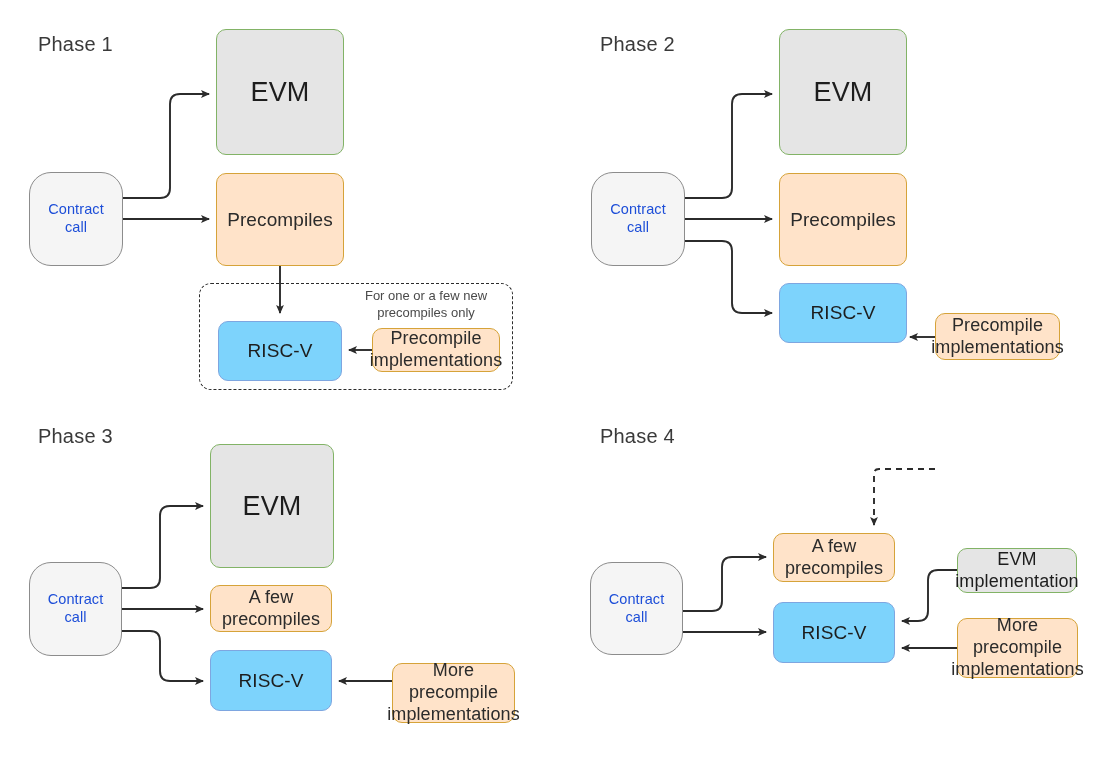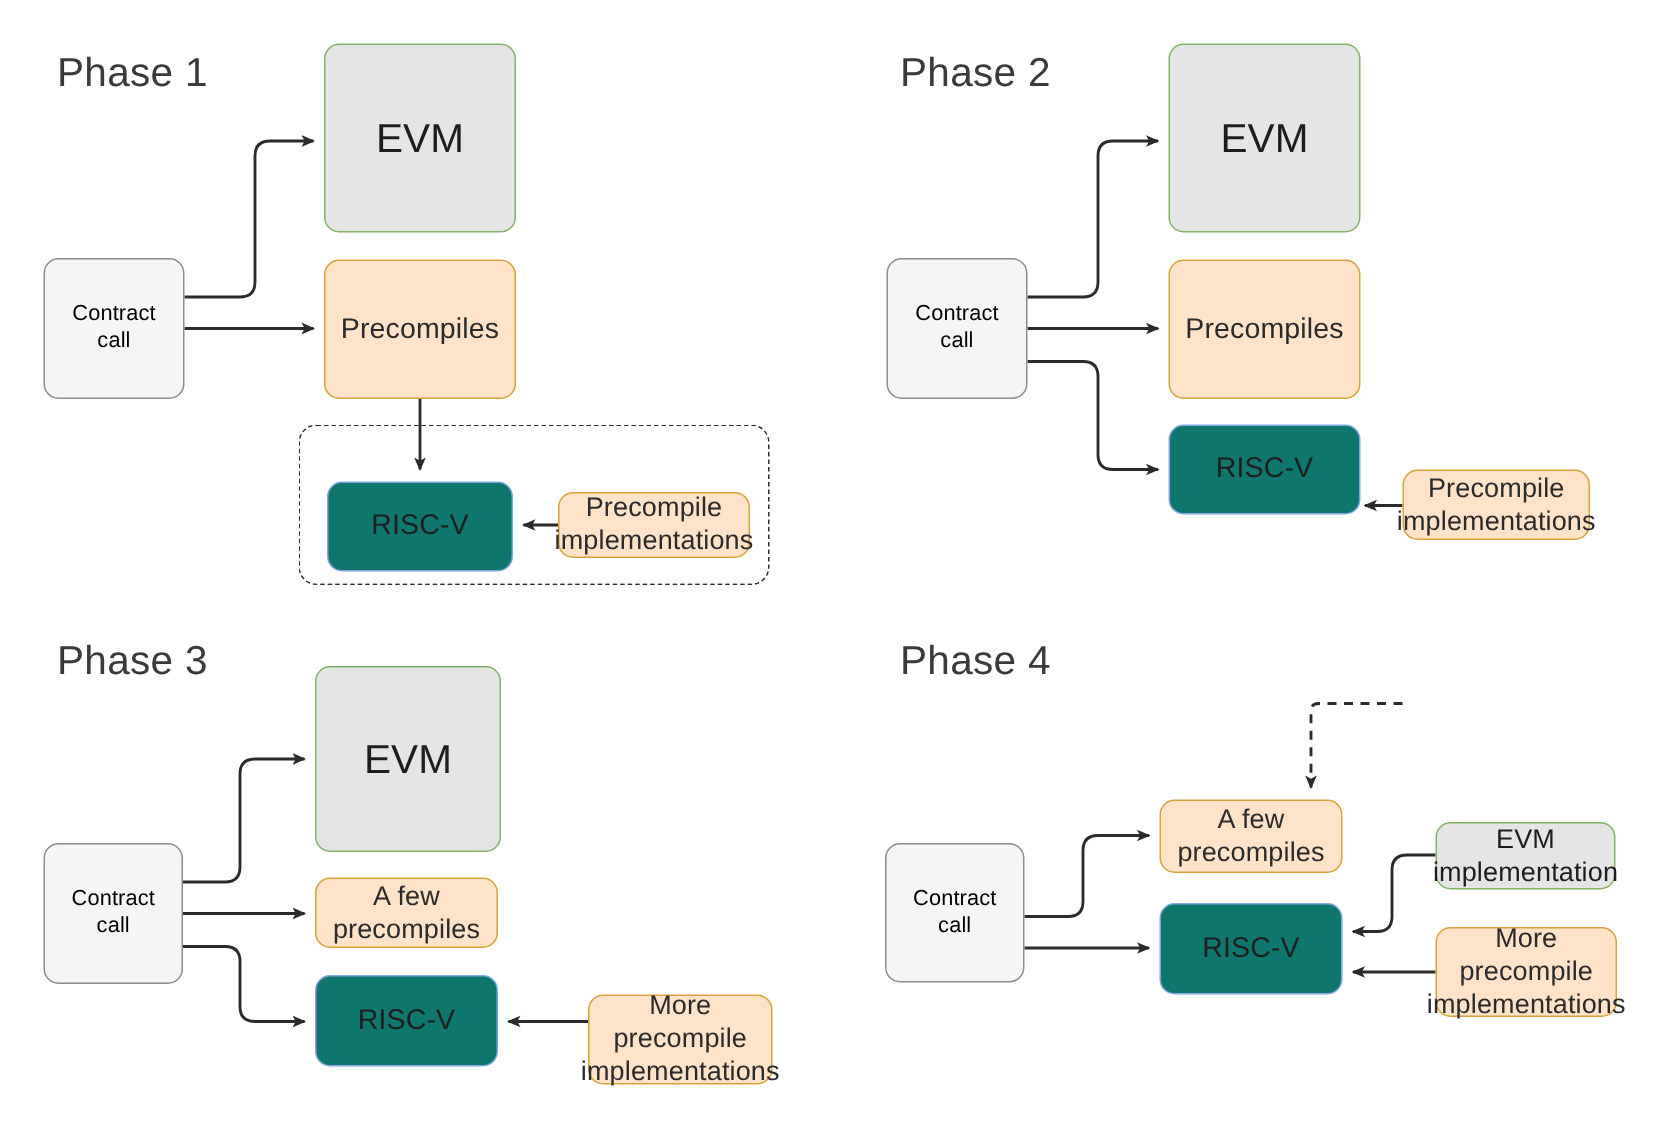--- a/index.html
+++ b/index.html
@@ -35,31 +35,31 @@
     align-items: center;
     justify-content: center;
     text-align: center;
     border-radius: 10px;
     border-width: 1.6px;
     border-style: solid;
     line-height: 1.22;
     white-space: pre-line;
     letter-spacing: 0.1px;
   }
-  .n-grey   { background: #f5f5f5; border-color: #8c8c8c; color: #000000; }
+  .n-grey   { background: #f5f5f5; border-color: #8c8c8c; color: #1d4ed8; border-radius: 22px; }
   .n-green  { background: #e5e5e5; border-color: #82b366; color: #1d1d1d; }
   .n-orange { background: #ffe3c9; border-color: #d6a339; color: #2b2b2b; }
-  .n-blue   { background: #0f766e; border-color: #7ea6e0; color: #1d1d1d; }
+  .n-blue   { background: #7dd3fc; border-color: #7ea6e0; color: #1d1d1d; }
   .sz-lg { font-size: 27px; }
   .sz-md { font-size: 19px; }
   .sz-sm { font-size: 14.5px; }
   .sz-xs { font-size: 18px; }
   .phase-title {
     position: absolute;
-    font-size: 27px;
+    font-size: 20px;
     color: #3a3a3a;
     letter-spacing: 0.2px;
   }
   .note {
     position: absolute;
     font-size: 13px;
     color: #4a4a4a;
     text-align: center;
     line-height: 1.33;
     white-space: pre-line;
@@ -112,20 +112,22 @@
 
   <div class="node n-grey sz-sm" style="left:29px; top:172px; width:94px; height:94px;">Contract
 call</div>
 
   <div class="node n-green sz-lg" style="left:216px; top:29px; width:128px; height:126px;">EVM</div>
 
   <div class="node n-orange sz-md" style="left:216px; top:173px; width:128px; height:93px;">Precompiles</div>
 
   <div class="dashed-group" style="left:199px; top:283px; width:314px; height:107px;"></div>
 
+  <div class="note" style="left:338px; top:287px; width:176px;">For one or a few new
+precompiles only</div>
 
   <div class="node n-blue sz-md" style="left:218px; top:321px; width:124px; height:60px;">RISC-V</div>
 
   <div class="node n-orange sz-xs" style="left:372px; top:328px; width:128px; height:44px;">Precompile
 implementations</div>
 
   <div class="phase-title" style="left:600px; top:33px;text-align:right;">Phase 2</div>
 
   <div class="node n-grey sz-sm" style="left:591px; top:172px; width:94px; height:94px;">Contract
 call</div>

